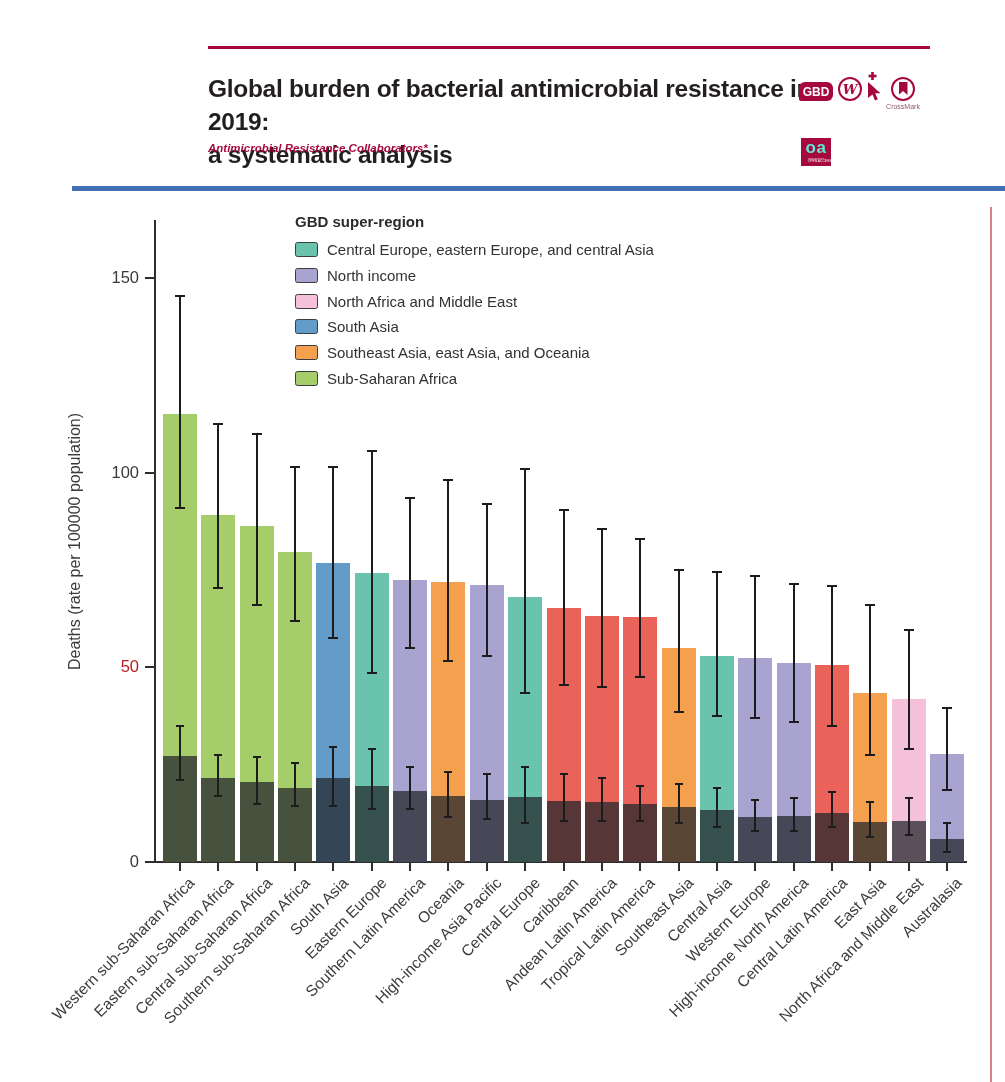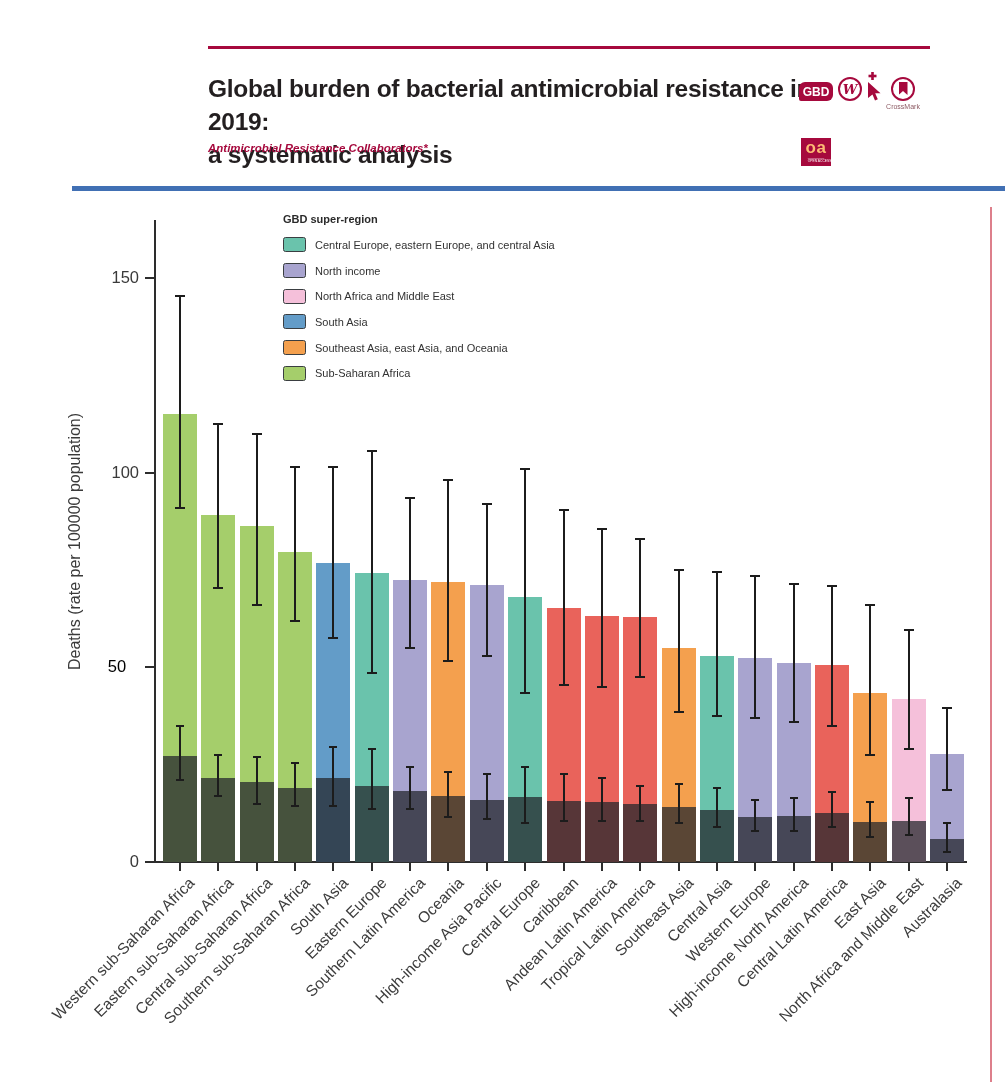--- a/index.html
+++ b/index.html
@@ -17,31 +17,31 @@
             color:#a6093d;font-family:"DejaVu Serif",serif;font-style:italic;font-weight:bold;font-size:13px;
             display:flex;align-items:center;justify-content:center;}
   .cursor-wrap{left:864px;top:72px;width:20px;height:30px;}
   .crossmark{left:880px;top:77px;width:46px;text-align:center;}
   .cm-circle{width:20px;height:20px;border:2.5px solid #a6093d;border-radius:50%;margin:0 auto;
              position:relative;background:#fff;}
   .cm-book{position:absolute;left:5.5px;top:3px;width:9px;height:13px;background:#a6093d;
            clip-path:polygon(0 0,100% 0,100% 100%,50% 70%,0 100%);}
   .cm-label{font-size:7px;color:#8c5a63;margin-top:2px;}
   .oa-badge{left:801px;top:138px;width:30px;background:#a6093d;text-align:center;padding:1px 0 2px 0;}
-  .oa-main{color:#fdba74;font-weight:bold;font-size:17px;line-height:17px;letter-spacing:0.5px;}
+  .oa-main{color:#5eead4;font-weight:bold;font-size:17px;line-height:17px;letter-spacing:0.5px;}
   .oa-sub{color:#fff;font-size:6px;transform:scale(0.55);transform-origin:center;border-top:1px solid rgba(255,255,255,.8);
           margin-top:1px;line-height:6px;white-space:nowrap;}
   .rule-blue{left:72px;top:186px;width:933px;height:5px;background:#4170b4;}
   .edge-line{left:990px;top:207px;width:2px;height:875px;background:#dd7f8b;}
   
   .ylabel{left:64px;top:220px;width:22px;height:642px;font-size:16px;color:#3a3a3a;
           writing-mode:vertical-rl;transform:rotate(180deg);text-align:center;line-height:22px;}
   .xlabel{left:411px;top:1046px;width:300px;text-align:center;font-size:15.5px;color:#3a3a3a;}
   
-  .legend{font-size:11px;color:#323232;}
+  .legend{font-size:15px;color:#323232;margin-left:12px;}
   .legend-title{font-weight:bold;color:#2b2b2b;margin-bottom:7px;}
   .legend-row{display:flex;align-items:center;height:25.7px;}
   .swatch{width:21px;height:13px;border:1.5px solid #3a3e41;border-radius:2.5px;margin-right:9px;flex:0 0 auto;}
 </style>
 </head>
 <body>
 
 <div class="page">
 
   <div class="abs rule-crimson"></div>
@@ -109,21 +109,21 @@
         </div>
       </div>
   </div>
 
   <div id="plot" class="abs" style="left:0;top:0;width:1005px;height:1082px;">
       <div style="position: absolute; left: 154px; top: 220px; width: 2px; height: 643px; background: rgb(45, 45, 45);"></div>
       <div style="position: absolute; left: 154px; top: 861px; width: 813px; height: 2px; background: rgb(45, 45, 45);"></div>
       <div style="position: absolute; left: 145px; top: 861px; width: 9px; height: 2px; background: rgb(45, 45, 45);"></div>
       <div style="position: absolute; left: 95px; top: 852px; width: 44px; text-align: right; font-size: 16.5px; color: rgb(58, 58, 58);">0</div>
       <div style="position: absolute; left: 145px; top: 666.335px; width: 9px; height: 2px; background: rgb(45, 45, 45);"></div>
-      <div style="position: absolute; left: 95px; top: 657.335px; width: 44px; text-align: center; font-size: 16.5px; color: #000000;">50</div>
+      <div style="position: absolute; left: 95px; top: 657.335px; width: 44px; text-align: right; font-size: 16.5px; color: #b91c1c;">50</div>
       <div style="position: absolute; left: 145px; top: 471.67px; width: 9px; height: 2px; background: rgb(45, 45, 45);"></div>
       <div style="position: absolute; left: 95px; top: 462.67px; width: 44px; text-align: right; font-size: 16.5px; color: rgb(58, 58, 58);">100</div>
       <div style="position: absolute; left: 145px; top: 277.005px; width: 9px; height: 2px; background: rgb(45, 45, 45);"></div>
       <div style="position: absolute; left: 95px; top: 268.005px; width: 44px; text-align: right; font-size: 16.5px; color: rgb(58, 58, 58);">150</div>
       <div style="position: absolute; left: 163px; top: 414.271px; width: 34px; height: 447.729px; background: rgb(165, 206, 107);"></div>
       <div style="position: absolute; left: 163px; top: 755.713px; width: 34px; height: 106.287px; background: rgba(36, 39, 44, 0.74);"></div>
       <div style="position: absolute; left: 179px; top: 863px; width: 2px; height: 8px; background: rgb(45, 45, 45);"></div>
       <div style="position: absolute; right: 819px; top: 874px; white-space: nowrap; font-size: 15.5px; color: rgb(60, 60, 60); transform: rotate(-45deg); transform-origin: 100% 0px;">Western sub-Saharan Africa</div>
       <div style="position: absolute; left: 201.35px; top: 514.718px; width: 34px; height: 347.282px; background: rgb(165, 206, 107);"></div>
       <div style="position: absolute; left: 201.35px; top: 777.905px; width: 34px; height: 84.0953px; background: rgba(36, 39, 44, 0.74);"></div>

